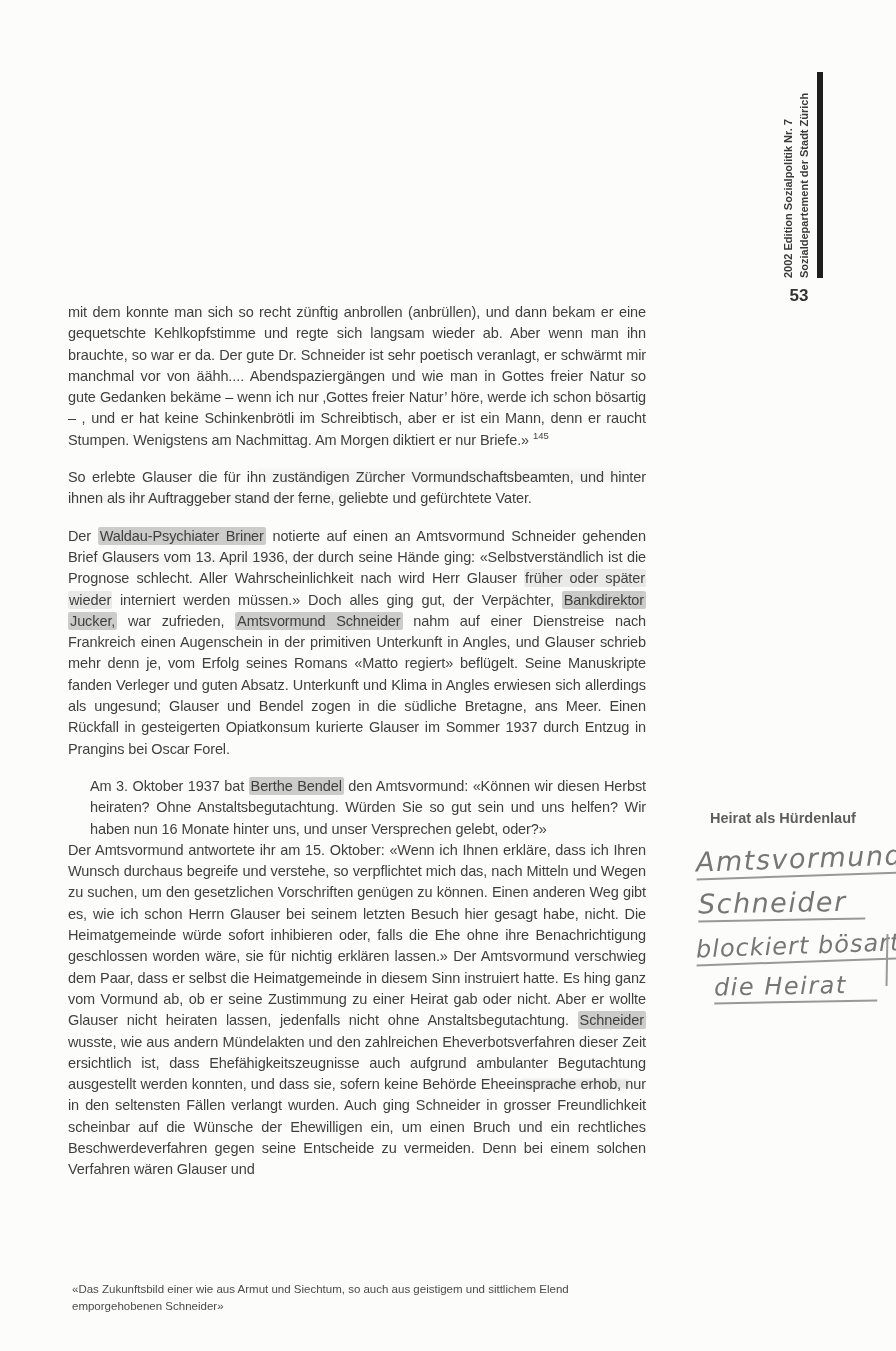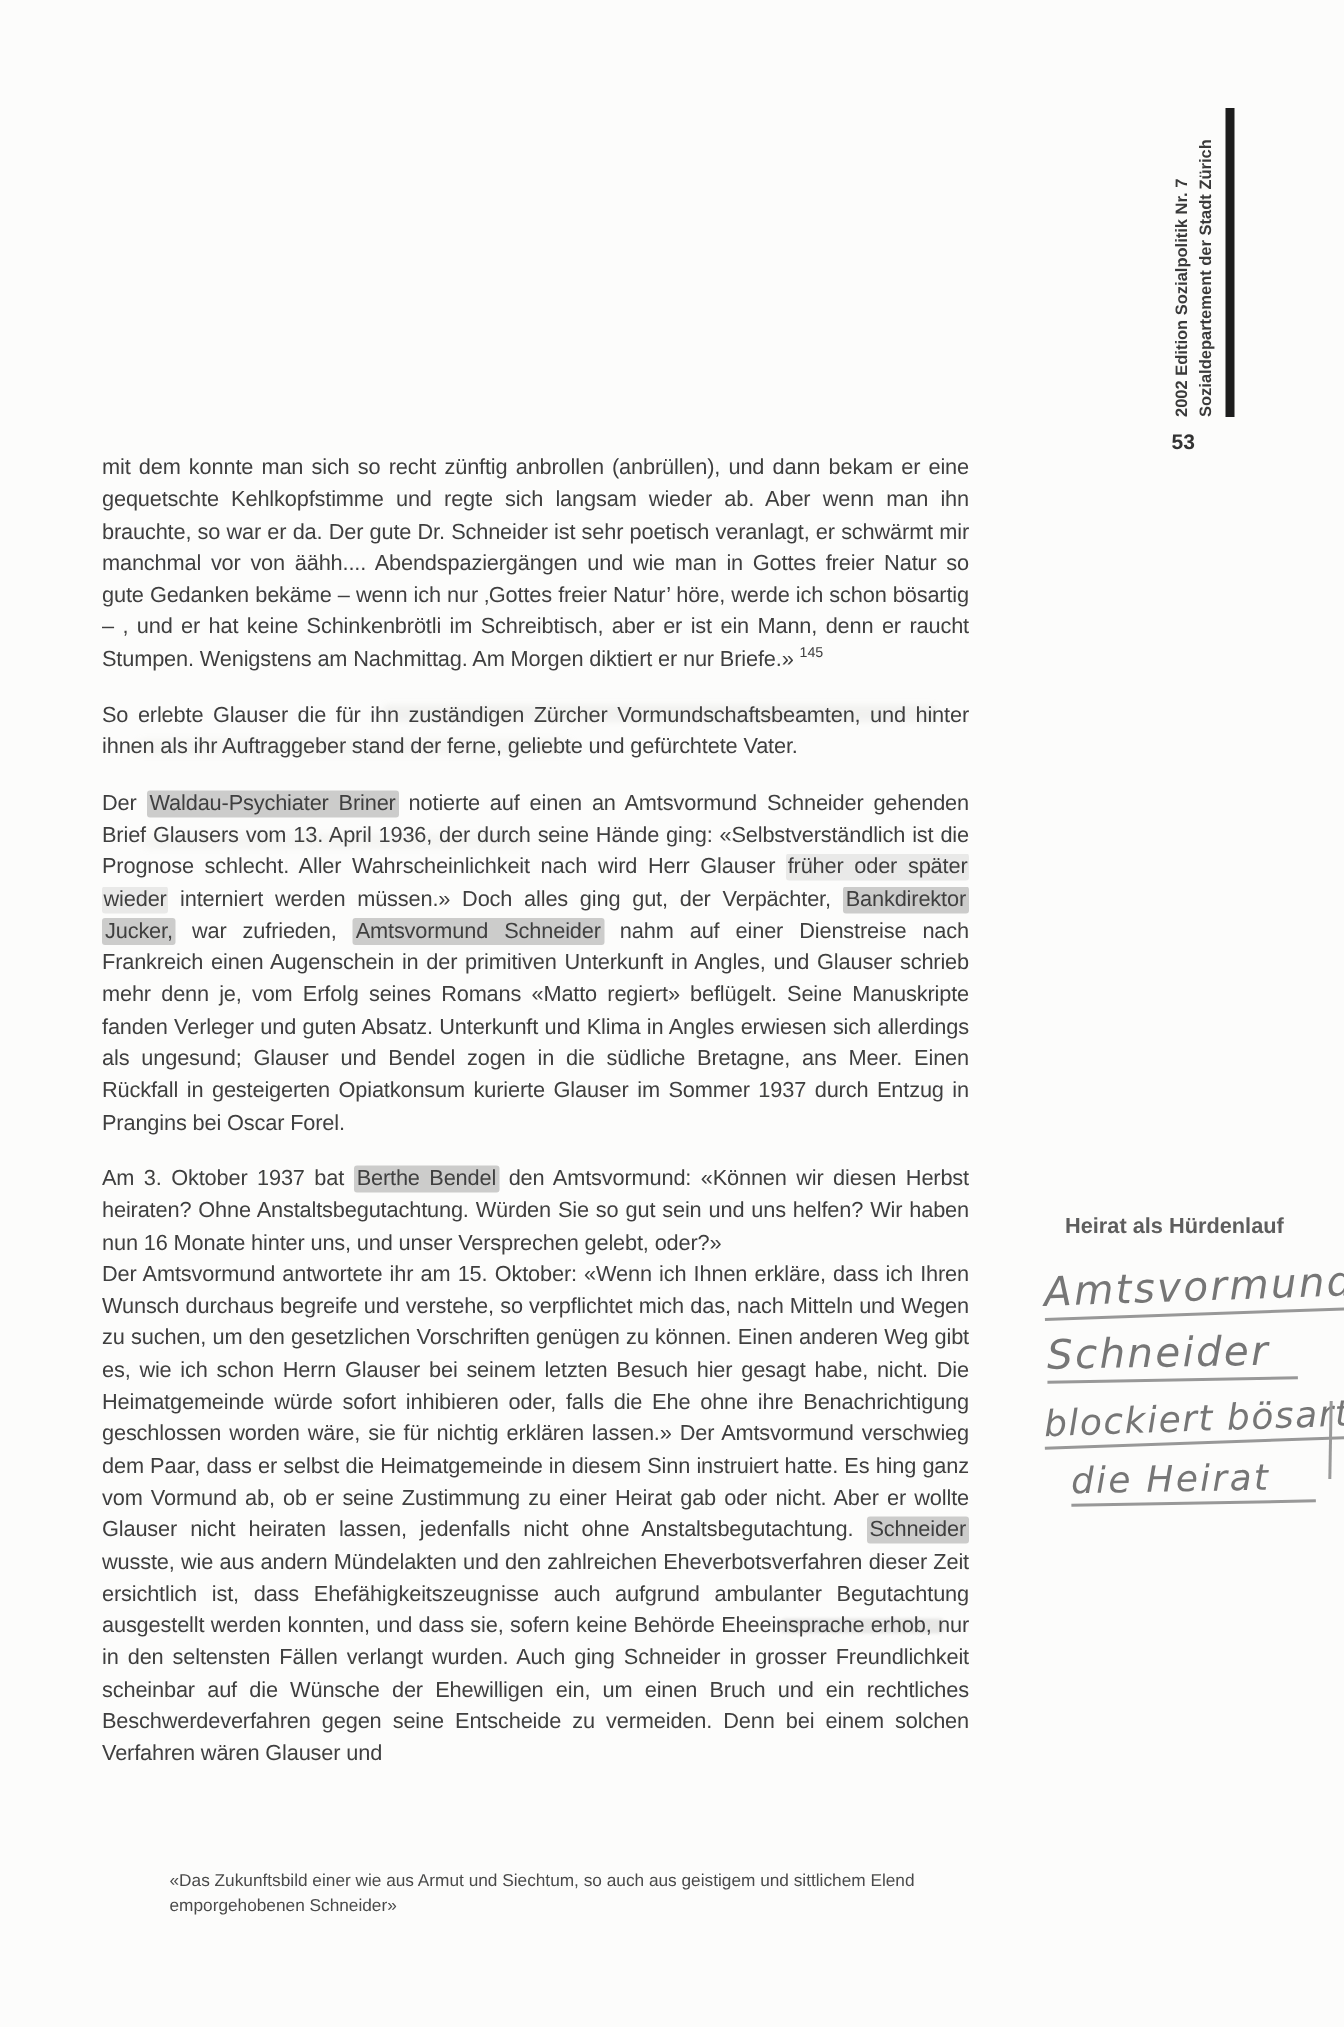--- a/index.html
+++ b/index.html
@@ -25,21 +25,21 @@
     transform:rotate(-90deg);transform-origin:0 0;
     font-size:11px;font-weight:bold;line-height:15.5px;color:#3a3a3a;
     white-space:nowrap;
   }
   .edition-bar{
     position:absolute;left:817px;top:72px;width:6px;height:206px;
     background:#1d1d1d;
   }
   .page-number{
     position:absolute;left:781px;top:286px;width:36px;
-    font-size:14px;font-weight:bold;color:#333;text-align:left;
+    font-size:17px;font-weight:bold;color:#333;text-align:center;
   }
   
   .margin-heading{
     position:absolute;left:674px;top:810px;
     font-size:14.5px;font-weight:bold;color:#5e5e5e;white-space:nowrap;margin-left:36px;
   }
   .handwriting{
     position:absolute;left:696px;top:843px;width:200px;
     font-family:"DejaVu Sans","Liberation Sans",cursive;
     font-style:italic;color:#767676;
@@ -51,22 +51,22 @@
   .hl1{font-size:27px;letter-spacing:1.5px;transform:rotate(-2deg);margin-bottom:4px;}
   .hl2{font-size:27px;letter-spacing:1.5px;transform:rotate(-1deg);margin:6px 0 0 2px;padding-right:18px;}
   .hl3{font-size:24px;letter-spacing:1px;transform:rotate(-2deg);margin:10px 0 0 0;padding-right:26px;}
   .hl4{font-size:24px;letter-spacing:1.5px;transform:rotate(-1deg);margin:10px 0 0 18px;padding-right:30px;}
   .margin-tick{
     position:absolute;left:886px;top:934px;width:2px;height:52px;
     background:#9a9a9a;transform:rotate(1deg);
   }
   
   .footer{
-    position:absolute;left:72px;top:1246px;width:620px;
-    font-size:11.5px;line-height:17px;color:#4a4a4a;letter-spacing:0;margin-left:41px;
+    position:absolute;left:72px;top:1281px;width:620px;
+    font-size:11.5px;line-height:17px;color:#4a4a4a;letter-spacing:0;
   }
   
   .bleed{position:absolute;background:rgba(175,175,170,0.14);filter:blur(2px);border-radius:4px;}
   .bleed.b1{left:255px;top:470px;width:370px;height:11px;}
   .bleed.b2{left:92px;top:493px;width:290px;height:10px;background:rgba(175,175,170,0.10);}
   .bleed.b3{left:95px;top:556px;width:255px;height:10px;background:rgba(175,175,170,0.09);}
   .bleed.b4{left:520px;top:1079px;width:110px;height:10px;background:rgba(150,150,150,0.20);filter:blur(1px);}
 </style>
 </head>
 <body>
@@ -80,21 +80,21 @@
 
 <div class="bleed b1"></div>
 <div class="bleed b2"></div>
 <div class="bleed b3"></div>
 <div class="bleed b4"></div>
 
 <div class="body-col">
   <p class="para"><span>mit dem konnte man sich so recht zünftig anbrollen (anbrüllen), und dann bekam er eine gequetschte Kehlkopfstimme und regte sich langsam wieder ab. Aber wenn man ihn brauchte, so war er da. Der gute Dr. Schneider ist sehr poetisch veranlagt, er schwärmt mir manchmal vor von äähh.... Abendspaziergängen und wie man in Gottes freier Natur so gute Gedanken bekäme – wenn ich nur ‚Gottes freier Natur’ höre, werde ich schon bösartig – , und er hat keine Schinkenbrötli im Schreibtisch, aber er ist ein Mann, denn er raucht Stumpen. Wenigstens am Nachmittag. Am Morgen diktiert er nur Briefe.» </span><sup>145</sup></p>
   <p class="para"><span>So erlebte Glauser die für ihn zuständigen Zürcher Vormundschaftsbeamten, und hinter ihnen als ihr Auftraggeber stand der ferne, geliebte und gefürchtete Vater.</span></p>
   <p class="para"><span>Der </span><span class="hl-strong">Waldau-Psychiater Briner</span><span> notierte auf einen an Amtsvormund Schneider gehenden Brief Glausers vom 13. April 1936, der durch seine Hände ging: «Selbstverständlich ist die Prognose schlecht. Aller Wahrscheinlichkeit nach wird Herr Glauser </span><span class="hl-light">früher oder später wieder</span><span> interniert werden müssen.» Doch alles ging gut, der Verpächter, </span><span class="hl-strong">Bankdirektor Jucker,</span><span> war zufrieden, </span><span class="hl-strong">Amtsvormund Schneider</span><span> nahm auf einer Dienstreise nach Frankreich einen Augenschein in der primitiven Unterkunft in Angles, und Glauser schrieb mehr denn je, vom Erfolg seines Romans «Matto regiert» beflügelt. Seine Manuskripte fanden Verleger und guten Absatz. Unterkunft und Klima in Angles erwiesen sich allerdings als ungesund; Glauser und Bendel zogen in die südliche Bretagne, ans Meer. Einen Rückfall in gesteigerten Opiatkonsum kurierte Glauser im Sommer 1937 durch Entzug in Prangins bei Oscar Forel.</span></p>
-  <p class="para" style="margin-bottom:0;"><span>Am 3. Oktober 1937 bat </span><span class="hl-strong">Berthe Bendel</span><span> den Amtsvormund: «Können wir diesen Herbst heiraten? Ohne Anstaltsbegutachtung. Würden Sie so gut sein und uns helfen? Wir haben nun 16 Monate hinter uns, und unser Versprechen gelebt, oder?»</span></p>
+  <p class="para" style="margin-bottom:0;margin-left:22px;"><span>Am 3. Oktober 1937 bat </span><span class="hl-strong">Berthe Bendel</span><span> den Amtsvormund: «Können wir diesen Herbst heiraten? Ohne Anstaltsbegutachtung. Würden Sie so gut sein und uns helfen? Wir haben nun 16 Monate hinter uns, und unser Versprechen gelebt, oder?»</span></p>
   <p class="para"><span>Der Amtsvormund antwortete ihr am 15. Oktober: «Wenn ich Ihnen erkläre, dass ich Ihren Wunsch durchaus begreife und verstehe, so verpflichtet mich das, nach Mitteln und Wegen zu suchen, um den gesetzlichen Vorschriften genügen zu können. Einen anderen Weg gibt es, wie ich schon Herrn Glauser bei seinem letzten Besuch hier gesagt habe, nicht. Die Heimatgemeinde würde sofort inhibieren oder, falls die Ehe ohne ihre Benachrichtigung geschlossen worden wäre, sie für nichtig erklären lassen.» Der Amtsvormund verschwieg dem Paar, dass er selbst die Heimatgemeinde in diesem Sinn instruiert hatte. Es hing ganz vom Vormund ab, ob er seine Zustimmung zu einer Heirat gab oder nicht. Aber er wollte Glauser nicht heiraten lassen, jedenfalls nicht ohne Anstaltsbegutachtung. </span><span class="hl-strong">Schneider</span><span> wusste, wie aus andern Mündelakten und den zahlreichen Eheverbotsverfahren dieser Zeit ersichtlich ist, dass Ehefähigkeitszeugnisse auch aufgrund ambulanter Begutachtung ausgestellt werden konnten, und dass sie, sofern keine Behörde Eheeinsprache erhob, nur in den seltensten Fällen verlangt wurden. Auch ging Schneider in grosser Freundlichkeit scheinbar auf die Wünsche der Ehewilligen ein, um einen Bruch und ein rechtliches Beschwerdeverfahren gegen seine Entscheide zu vermeiden. Denn bei einem solchen Verfahren wären Glauser und</span></p>
 </div>
 
 <div class="margin-heading">Heirat als Hürdenlauf</div>
 
 <div class="handwriting">
   <div><span class="hand-line hl1">Amtsvormund</span></div>
   <div><span class="hand-line hl2">Schneider</span></div>
   <div><span class="hand-line hl3">blockiert bösartig</span></div>
   <div><span class="hand-line hl4">die Heirat</span></div>

